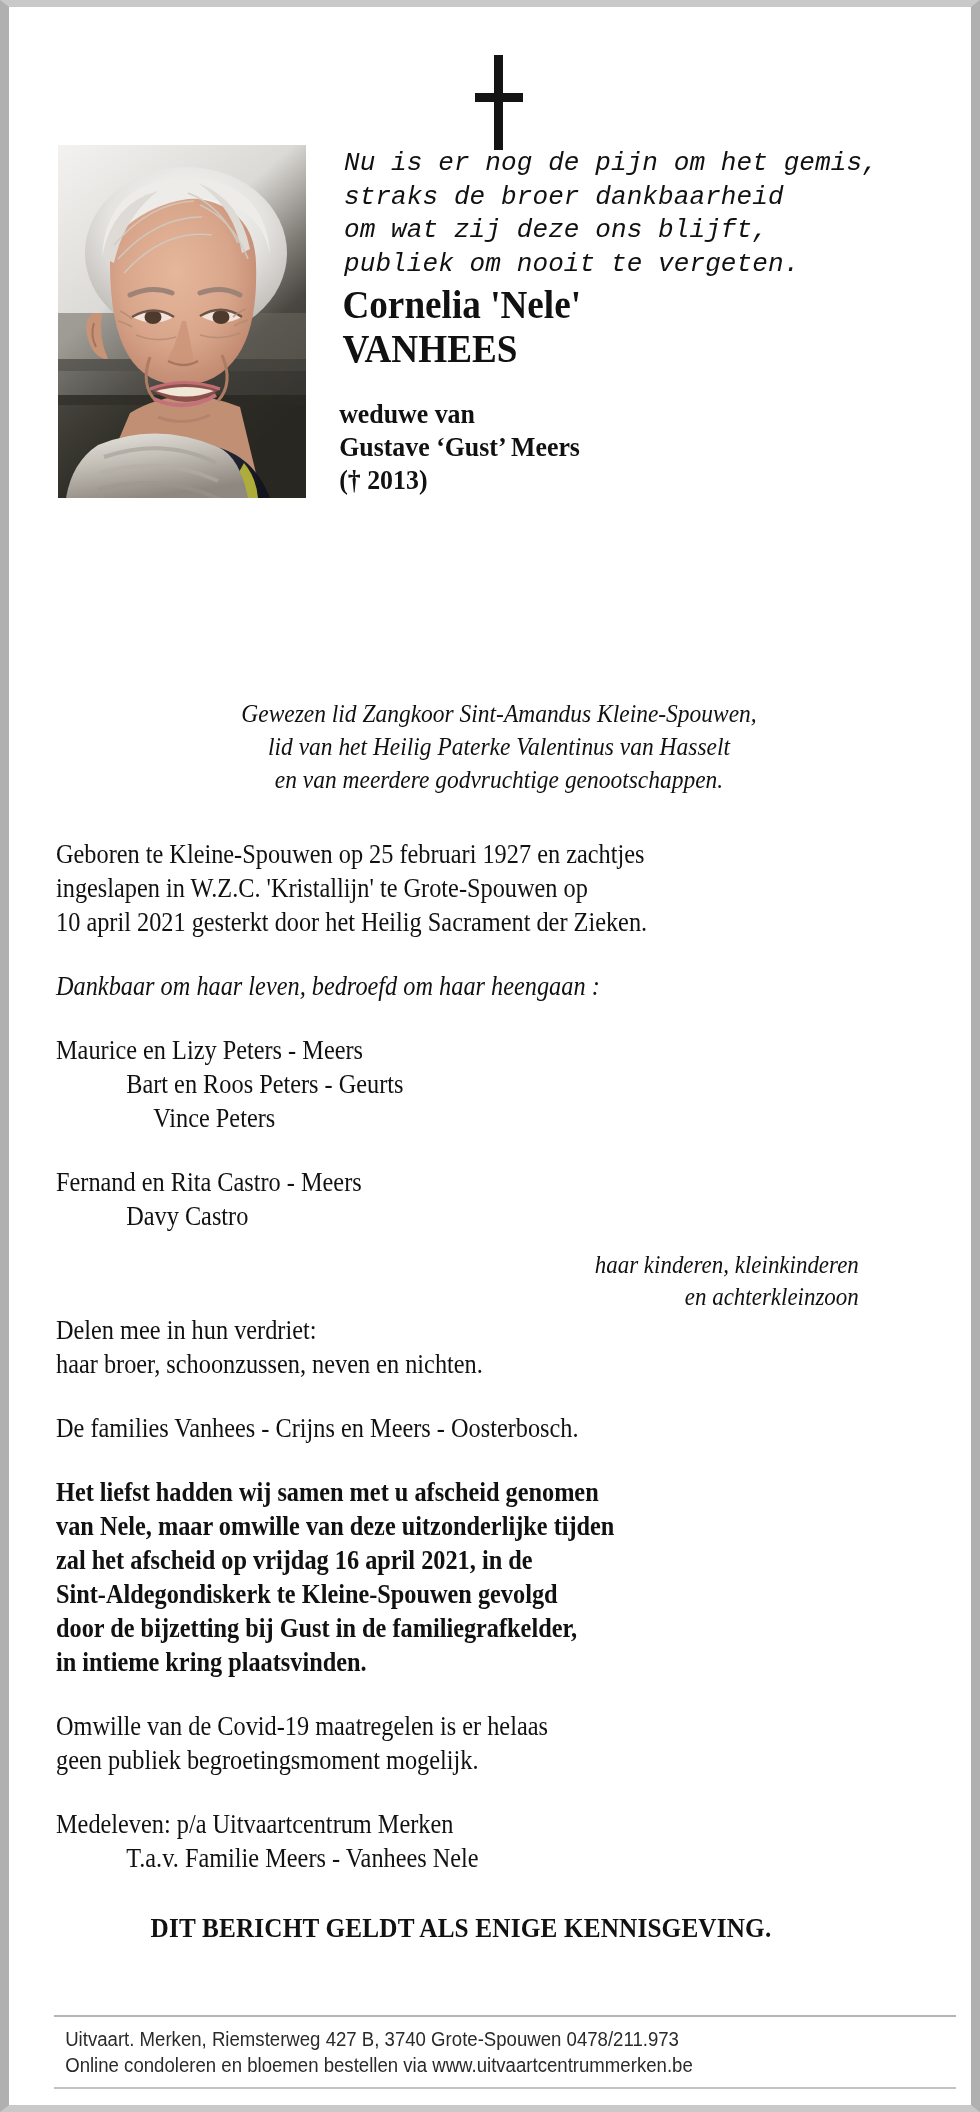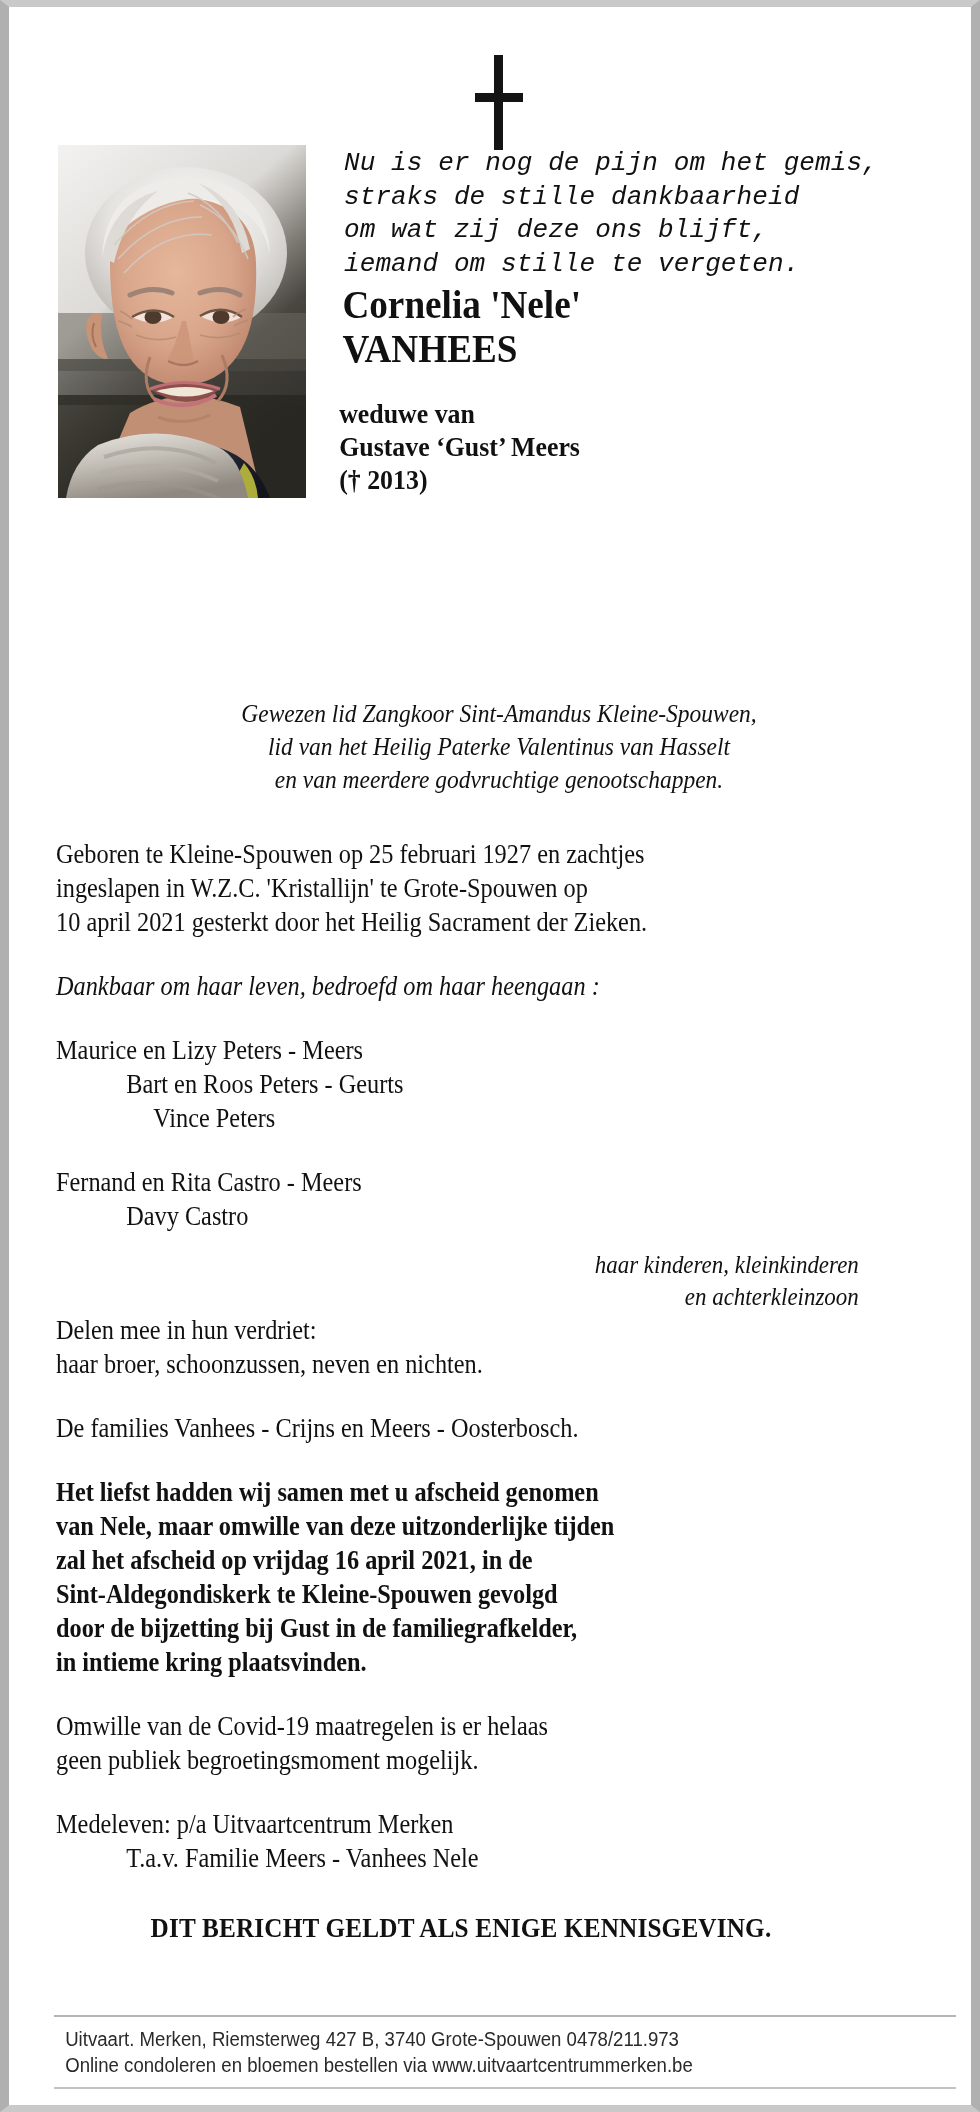--- a/index.html
+++ b/index.html
@@ -224,23 +224,23 @@
 
       <path d="M100 272 q26 10 52 -2" stroke="#b0806a" stroke-width="3" fill="none" opacity="0.8"></path>
 
       <path d="M36 168 q-12 6 -6 26 q6 20 20 20 q-10 -22 -6 -46 z" fill="#c89478"></path>
       <path d="M36 178 q-4 12 2 24" stroke="#a5725a" stroke-width="2" fill="none"></path>
     </svg>
   </div>
 
   <div id="poem">
     <div>Nu is er nog de pijn om het gemis,</div>
-    <div>straks de stille dankbaarheid</div>
+    <div>straks de broer dankbaarheid</div>
     <div>om wat zij deze ons blijft,</div>
-    <div>iemand om stille te vergeten.</div>
+    <div>publiek om nooit te vergeten.</div>
   </div>
 
   <div id="nameblock">
     <div class="name-main">Cornelia 'Nele'</div>
     <div class="name-main">VANHEES</div>
     <div class="name-spacer"></div>
     <div class="widow">weduwe van</div>
     <div class="widow">Gustave ‘Gust’ Meers</div>
     <div class="widow">(† 2013)</div>
   </div>

